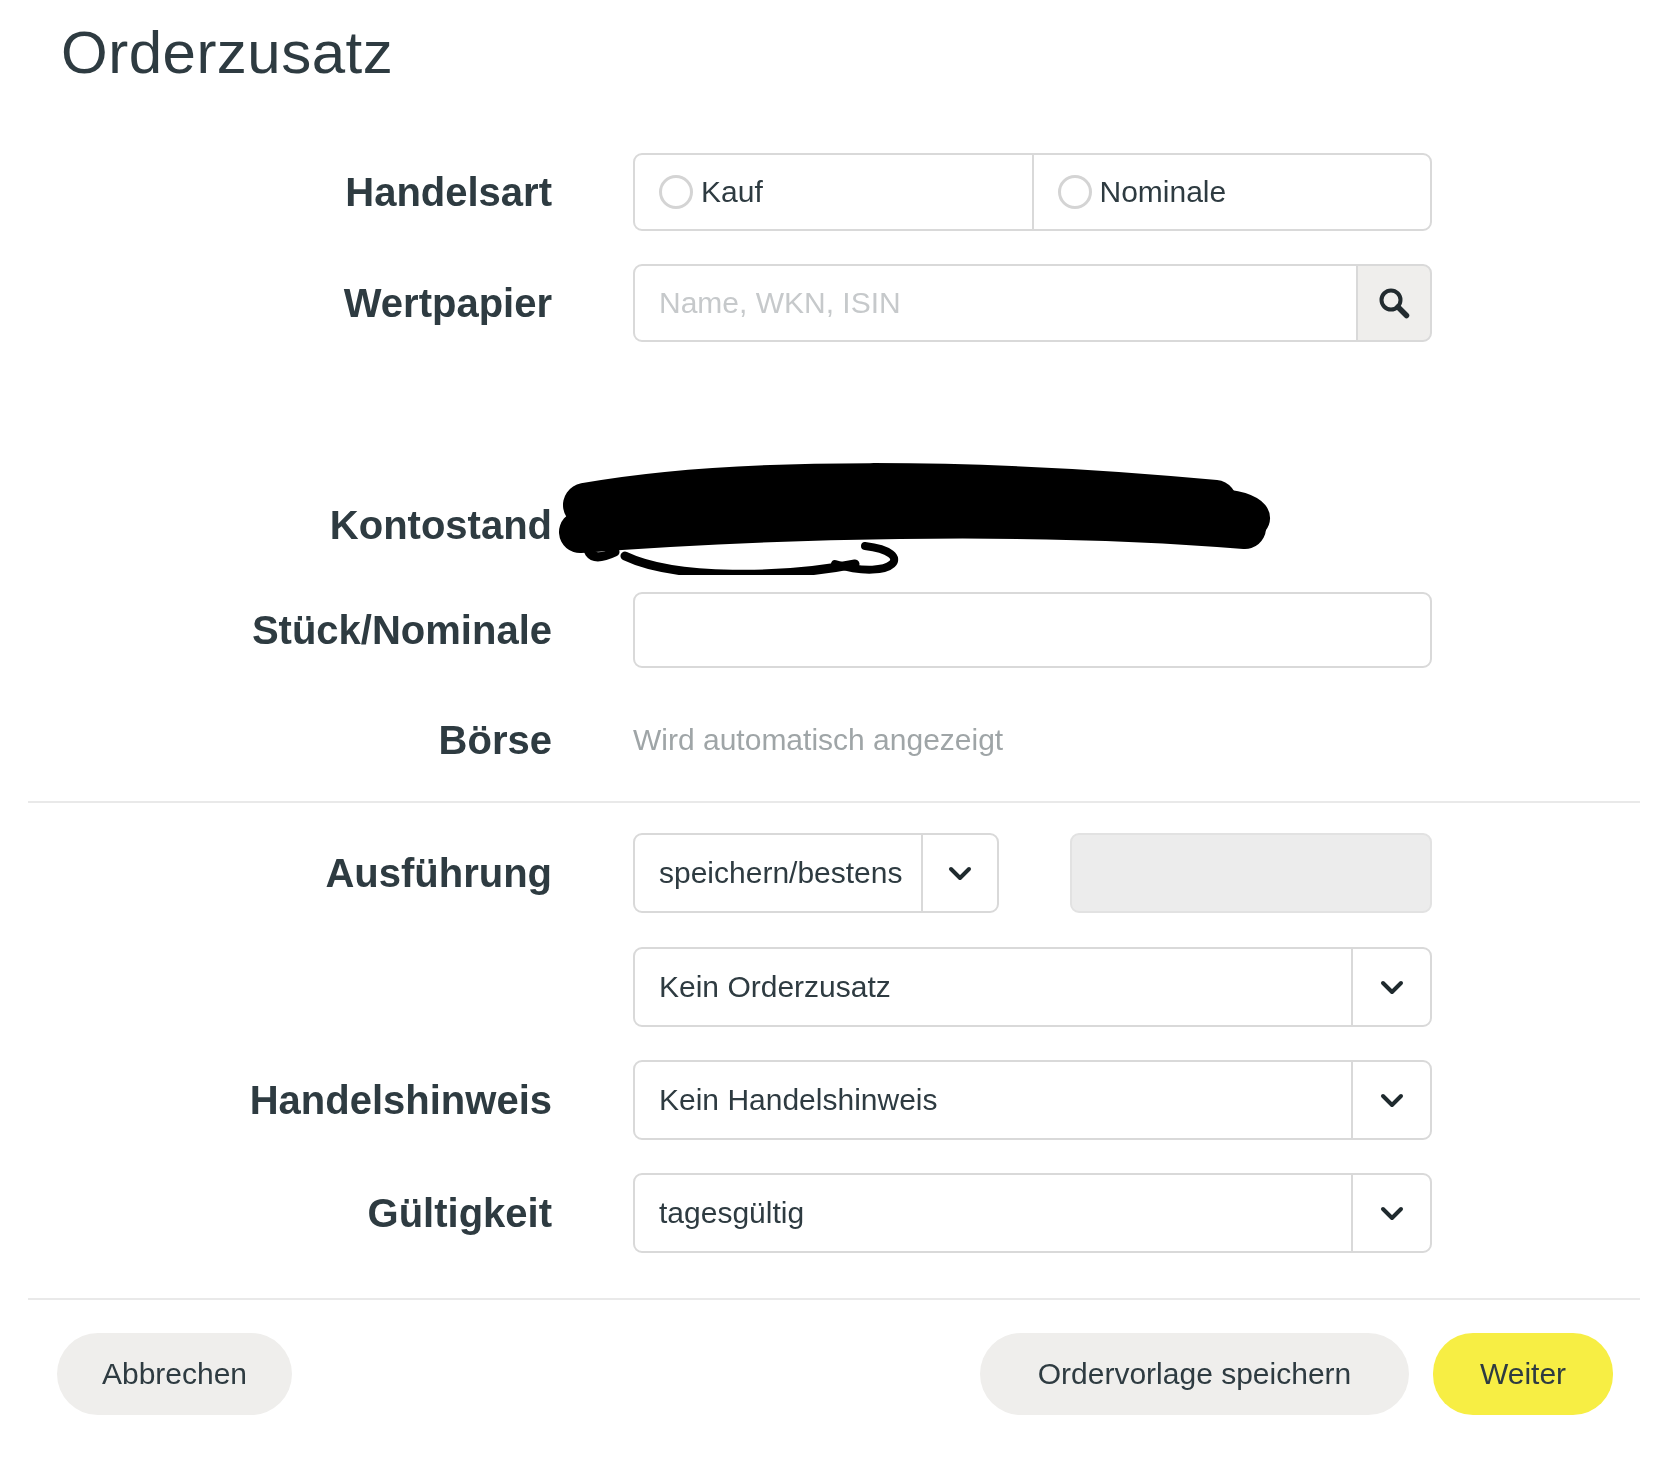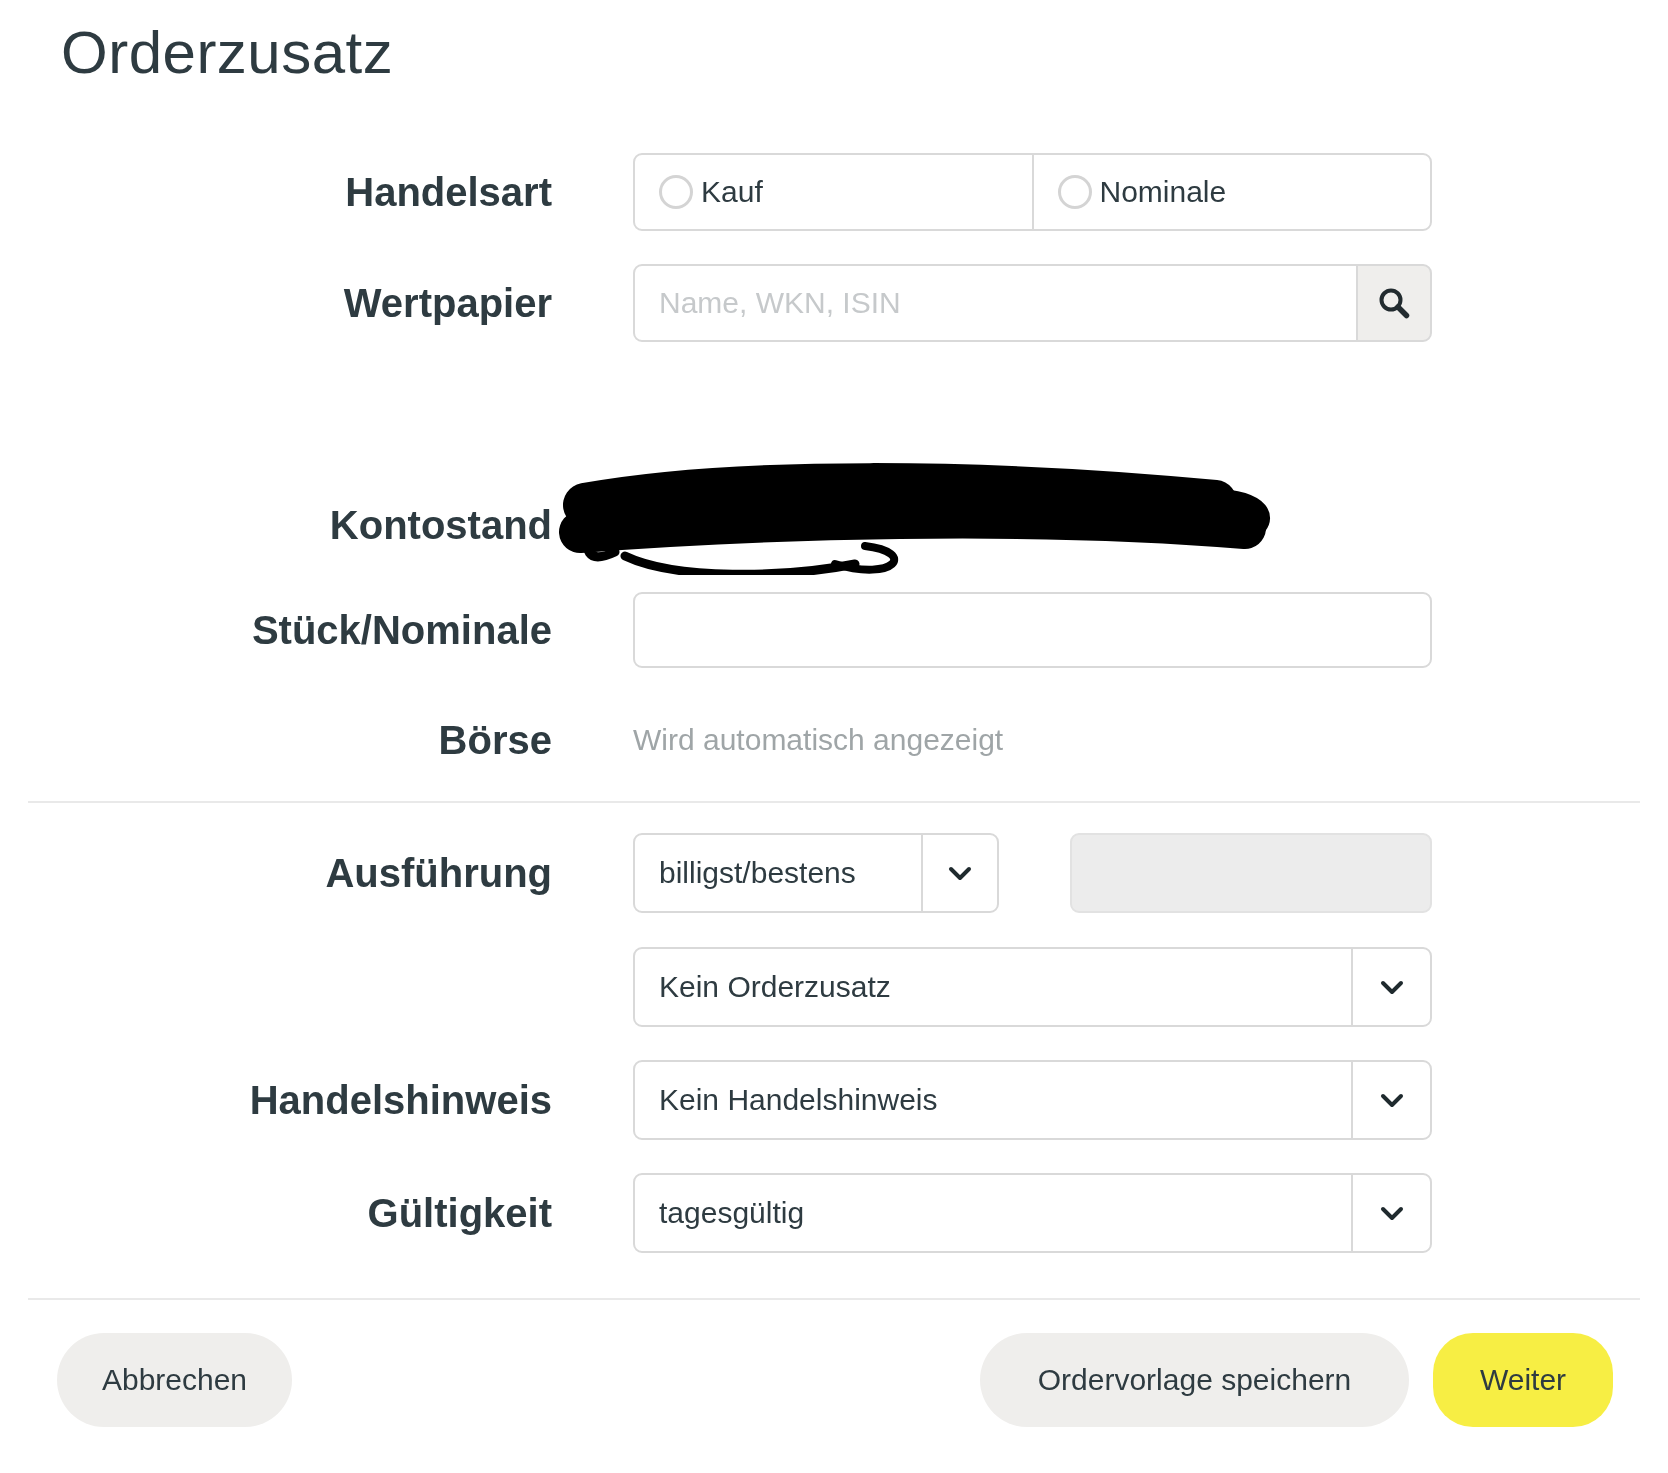--- a/index.html
+++ b/index.html
@@ -51,21 +51,21 @@
 
   .sel-ausfuehrung{left:633px;top:833px;width:366px;}
   .sel-ausfuehrung .sel-caret{width:76px;}
   .limit-field{position:absolute;left:1070px;top:833px;width:362px;height:80px;background:var(--disabled-bg);border:2px solid #e2e2e2;border-radius:9px;}
   .sel-orderzusatz{left:633px;top:947px;width:799px;}
   .sel-handelshinweis{left:633px;top:1060px;width:799px;}
   .sel-gueltigkeit{left:633px;top:1173px;width:799px;}
   .sel-wide .sel-caret{width:79px;}
 
   
-  .pill{position:absolute;top:1333px;height:94px;border:none;border-radius:47px;font-family:"Liberation Sans",sans-serif;font-size:30px;color:var(--ink);display:flex;align-items:center;justify-content:center;cursor:pointer;}
+  .pill{position:absolute;top:1333px;height:82px;border:none;border-radius:47px;font-family:"Liberation Sans",sans-serif;font-size:30px;color:var(--ink);display:flex;align-items:center;justify-content:center;cursor:pointer;}
   .btn-cancel{left:57px;width:235px;background:var(--muted-bg);}
   .btn-save{left:980px;width:429px;background:var(--muted-bg);}
   .btn-next{left:1433px;width:180px;background:var(--yellow);border-radius:40px;font-weight:500;}
 
   svg{display:block;}
 </style>
 </head>
 <body>
 
 <div class="page">
@@ -112,21 +112,21 @@
   <div class="flabel" style="top:592px;line-height:76px;">Stück/Nominale</div>
   <input class="plain-input" type="text" value="" style="">
 
   <div class="flabel" style="top:724px;line-height:32px;">Börse</div>
   <div class="hint-text">Wird automatisch angezeigt</div>
 
   <div class="divider" style="top:801px;"></div>
 
   <div class="flabel" style="top:833px;line-height:80px;">Ausführung</div>
   <div class="select sel-ausfuehrung">
-    <div class="sel-value">billigst/bestens</div>
+    <div class="sel-value">speichern/bestens</div>
     <div class="sel-caret">
       <span>
         <svg width="32" height="28" viewBox="0 0 32 28">
           <polyline points="7,10 16,19 25,10" fill="none" stroke="#1f2a2e" stroke-width="4" stroke-linecap="round" stroke-linejoin="round"></polyline>
         </svg>
       </span>
     </div>
   </div>
   <div class="limit-field"></div>
 

